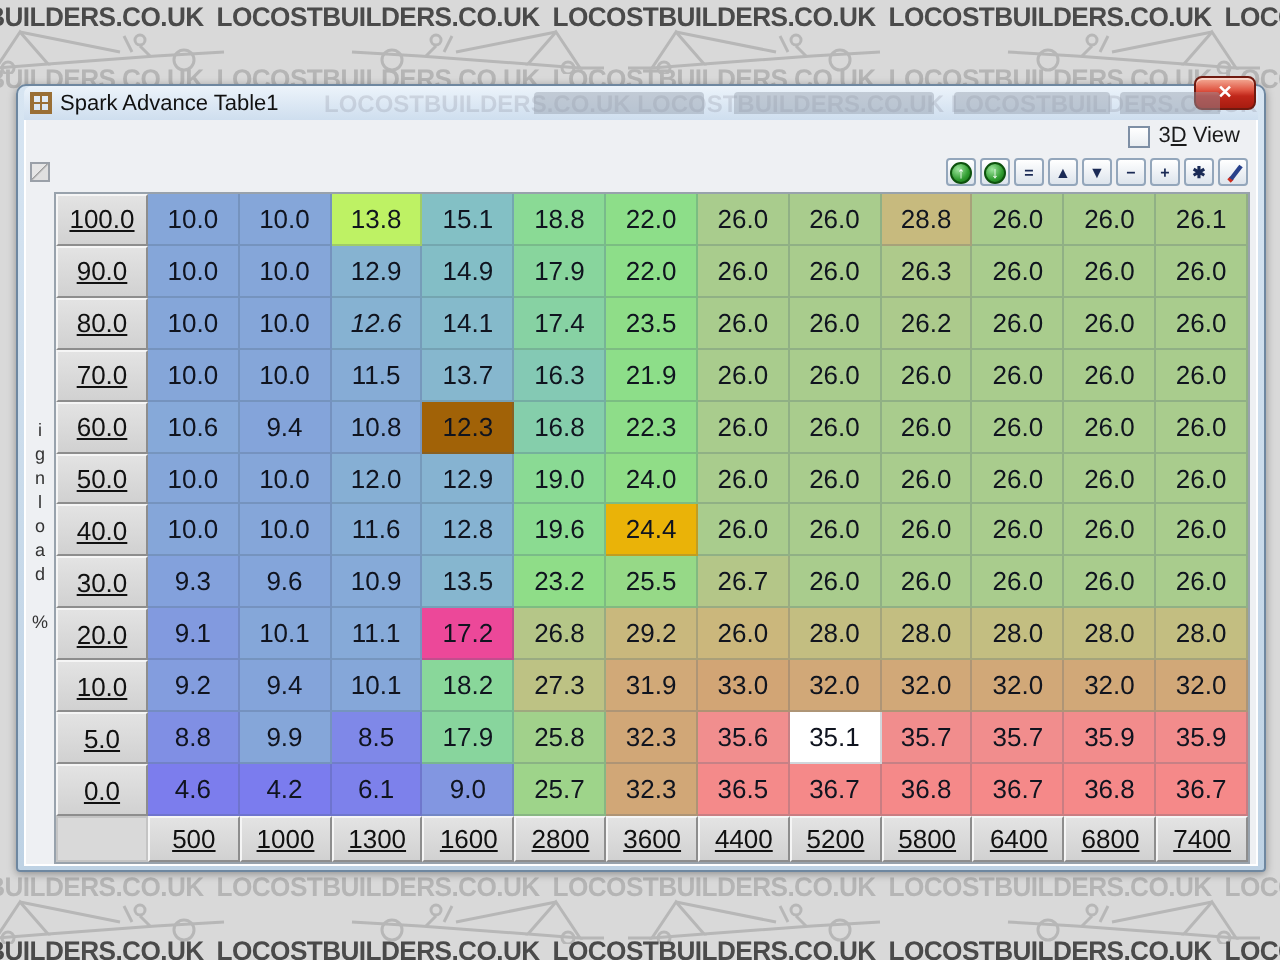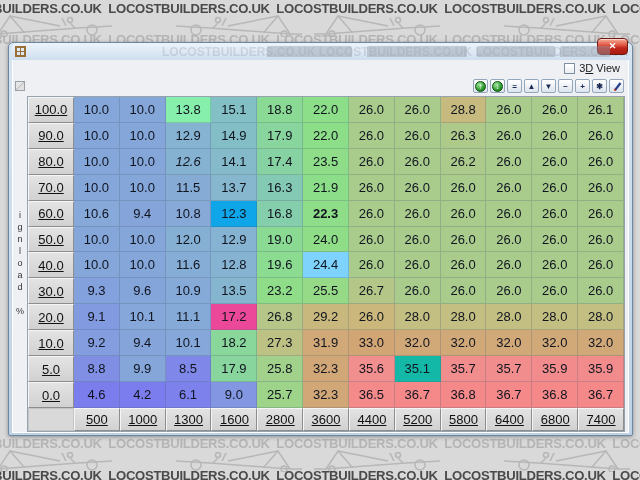--- a/index.html
+++ b/index.html
@@ -292,20 +292,21 @@
   </div>
 
 <div class="window">
   <div class="titlebar">
     <span class="ghost-wm">LOCOSTBUILDERS.CO.UK   LOCOSTBUILDERS.CO.UK   LOCOSTBUILDERS.CO.UK   </span>
     <div class="ghost-tab" style="left:255px;width:85px;"></div>
     <div class="ghost-tab" style="left:355px;width:100px;"></div>
     <div class="ghost-tab" style="left:465px;width:78px;"></div>
     <div class="ghost-tab" style="left:548px;width:50px;"></div>
     <span class="title-icon"></span>
+    <span class="title-text">Spark Advance Table1</span>
     <button class="close-btn">✕</button>
   </div>
   <div class="client">
     <div class="topstrip">
       <span class="checkbox"></span>
       <span class="check-label">3<u>D</u> View</span>
     </div>
     <div class="toolbar">
       <span class="corner-widget"></span>
       <div class="tool-buttons" id="tool-buttons">
@@ -343,21 +344,21 @@
     </div>
     <div class="table-zone">
       <div class="y-gutter">
         <span class="y-axis-label">ignload %</span>
       </div>
       <div class="grid-wrap">
         <div class="grid" id="spark-grid" style="grid-template-rows: repeat(12, 1fr) 23px;">
             <div class="rowhdr">100.0</div>
             <div class="cell" style="background: rgb(133, 166, 217);">10.0</div>
             <div class="cell" style="background: rgb(133, 166, 217);">10.0</div>
-            <div class="cell" style="background: #86efac;">13.8</div>
+            <div class="cell" style="background: #bef264;">13.8</div>
             <div class="cell" style="background: rgb(131, 192, 197);">15.1</div>
             <div class="cell" style="background: rgb(138, 218, 149);">18.8</div>
             <div class="cell" style="background: rgb(141, 222, 137);">22.0</div>
             <div class="cell" style="background: rgb(169, 204, 141);">26.0</div>
             <div class="cell" style="background: rgb(169, 204, 141);">26.0</div>
             <div class="cell" style="background: rgb(199, 186, 126);">28.8</div>
             <div class="cell" style="background: rgb(169, 204, 141);">26.0</div>
             <div class="cell" style="background: rgb(169, 204, 141);">26.0</div>
             <div class="cell" style="background: rgb(171, 203, 140);">26.1</div>
             <div class="rowhdr">90.0</div>
@@ -396,23 +397,23 @@
             <div class="cell" style="background: rgb(169, 204, 141);">26.0</div>
             <div class="cell" style="background: rgb(169, 204, 141);">26.0</div>
             <div class="cell" style="background: rgb(169, 204, 141);">26.0</div>
             <div class="cell" style="background: rgb(169, 204, 141);">26.0</div>
             <div class="cell" style="background: rgb(169, 204, 141);">26.0</div>
             <div class="cell" style="background: rgb(169, 204, 141);">26.0</div>
             <div class="rowhdr">60.0</div>
             <div class="cell" style="background: rgb(134, 169, 217);">10.6</div>
             <div class="cell" style="background: rgb(132, 164, 218);">9.4</div>
             <div class="cell" style="background: rgb(134, 169, 216);">10.8</div>
-            <div class="cell" style="background: #0ea5e9;">12.3</div>
+            <div class="cell" style="background: #a16207;">12.3</div>
             <div class="cell" style="background: rgb(133, 206, 171);">16.8</div>
-            <div class="cell" style="background: rgb(142, 221, 137); font-weight: bold;">22.3</div>
+            <div class="cell" style="background: rgb(142, 221, 137);">22.3</div>
             <div class="cell" style="background: rgb(169, 204, 141);">26.0</div>
             <div class="cell" style="background: rgb(169, 204, 141);">26.0</div>
             <div class="cell" style="background: rgb(169, 204, 141);">26.0</div>
             <div class="cell" style="background: rgb(169, 204, 141);">26.0</div>
             <div class="cell" style="background: rgb(169, 204, 141);">26.0</div>
             <div class="cell" style="background: rgb(169, 204, 141);">26.0</div>
             <div class="rowhdr">50.0</div>
             <div class="cell" style="background: rgb(133, 166, 217);">10.0</div>
             <div class="cell" style="background: rgb(133, 166, 217);">10.0</div>
             <div class="cell" style="background: rgb(134, 175, 212);">12.0</div>
@@ -424,21 +425,21 @@
             <div class="cell" style="background: rgb(169, 204, 141);">26.0</div>
             <div class="cell" style="background: rgb(169, 204, 141);">26.0</div>
             <div class="cell" style="background: rgb(169, 204, 141);">26.0</div>
             <div class="cell" style="background: rgb(169, 204, 141);">26.0</div>
             <div class="rowhdr">40.0</div>
             <div class="cell" style="background: rgb(133, 166, 217);">10.0</div>
             <div class="cell" style="background: rgb(133, 166, 217);">10.0</div>
             <div class="cell" style="background: rgb(134, 173, 214);">11.6</div>
             <div class="cell" style="background: rgb(134, 179, 210);">12.8</div>
             <div class="cell" style="background: rgb(139, 219, 145);">19.6</div>
-            <div class="cell" style="background: #7dd3fc;">24.4</div>
+            <div class="cell" style="background: #eab308;">24.4</div>
             <div class="cell" style="background: rgb(169, 204, 141);">26.0</div>
             <div class="cell" style="background: rgb(169, 204, 141);">26.0</div>
             <div class="cell" style="background: rgb(169, 204, 141);">26.0</div>
             <div class="cell" style="background: rgb(169, 204, 141);">26.0</div>
             <div class="cell" style="background: rgb(169, 204, 141);">26.0</div>
             <div class="cell" style="background: rgb(169, 204, 141);">26.0</div>
             <div class="rowhdr">30.0</div>
             <div class="cell" style="background: rgb(131, 161, 220);">9.3</div>
             <div class="cell" style="background: rgb(132, 165, 218);">9.6</div>
             <div class="cell" style="background: rgb(134, 170, 216);">10.9</div>
@@ -478,21 +479,21 @@
             <div class="cell" style="background: rgb(209, 168, 120);">32.0</div>
             <div class="cell" style="background: rgb(209, 168, 120);">32.0</div>
             <div class="rowhdr">5.0</div>
             <div class="cell" style="background: rgb(128, 143, 228);">8.8</div>
             <div class="cell" style="background: rgb(133, 166, 217);">9.9</div>
             <div class="cell" style="background: rgb(127, 136, 232);">8.5</div>
             <div class="cell" style="background: rgb(136, 213, 157);">17.9</div>
             <div class="cell" style="background: rgb(161, 209, 139);">25.8</div>
             <div class="cell" style="background: rgb(209, 167, 119);">32.3</div>
             <div class="cell" style="background: rgb(241, 142, 142);">35.6</div>
-            <div class="cell" style="background: #14b8a6; text-align: right;">35.1</div>
+            <div class="cell" style="background: #ffffff; text-align: right;">35.1</div>
             <div class="cell" style="background: rgb(241, 141, 141);">35.7</div>
             <div class="cell" style="background: rgb(241, 141, 141);">35.7</div>
             <div class="cell" style="background: rgb(242, 140, 140);">35.9</div>
             <div class="cell" style="background: rgb(242, 140, 140);">35.9</div>
             <div class="rowhdr">0.0</div>
             <div class="cell" style="background: rgb(124, 125, 237);">4.6</div>
             <div class="cell" style="background: rgb(123, 124, 238);">4.2</div>
             <div class="cell" style="background: rgb(125, 129, 235);">6.1</div>
             <div class="cell" style="background: rgb(130, 150, 225);">9.0</div>
             <div class="cell" style="background: rgb(158, 212, 138);">25.7</div>

